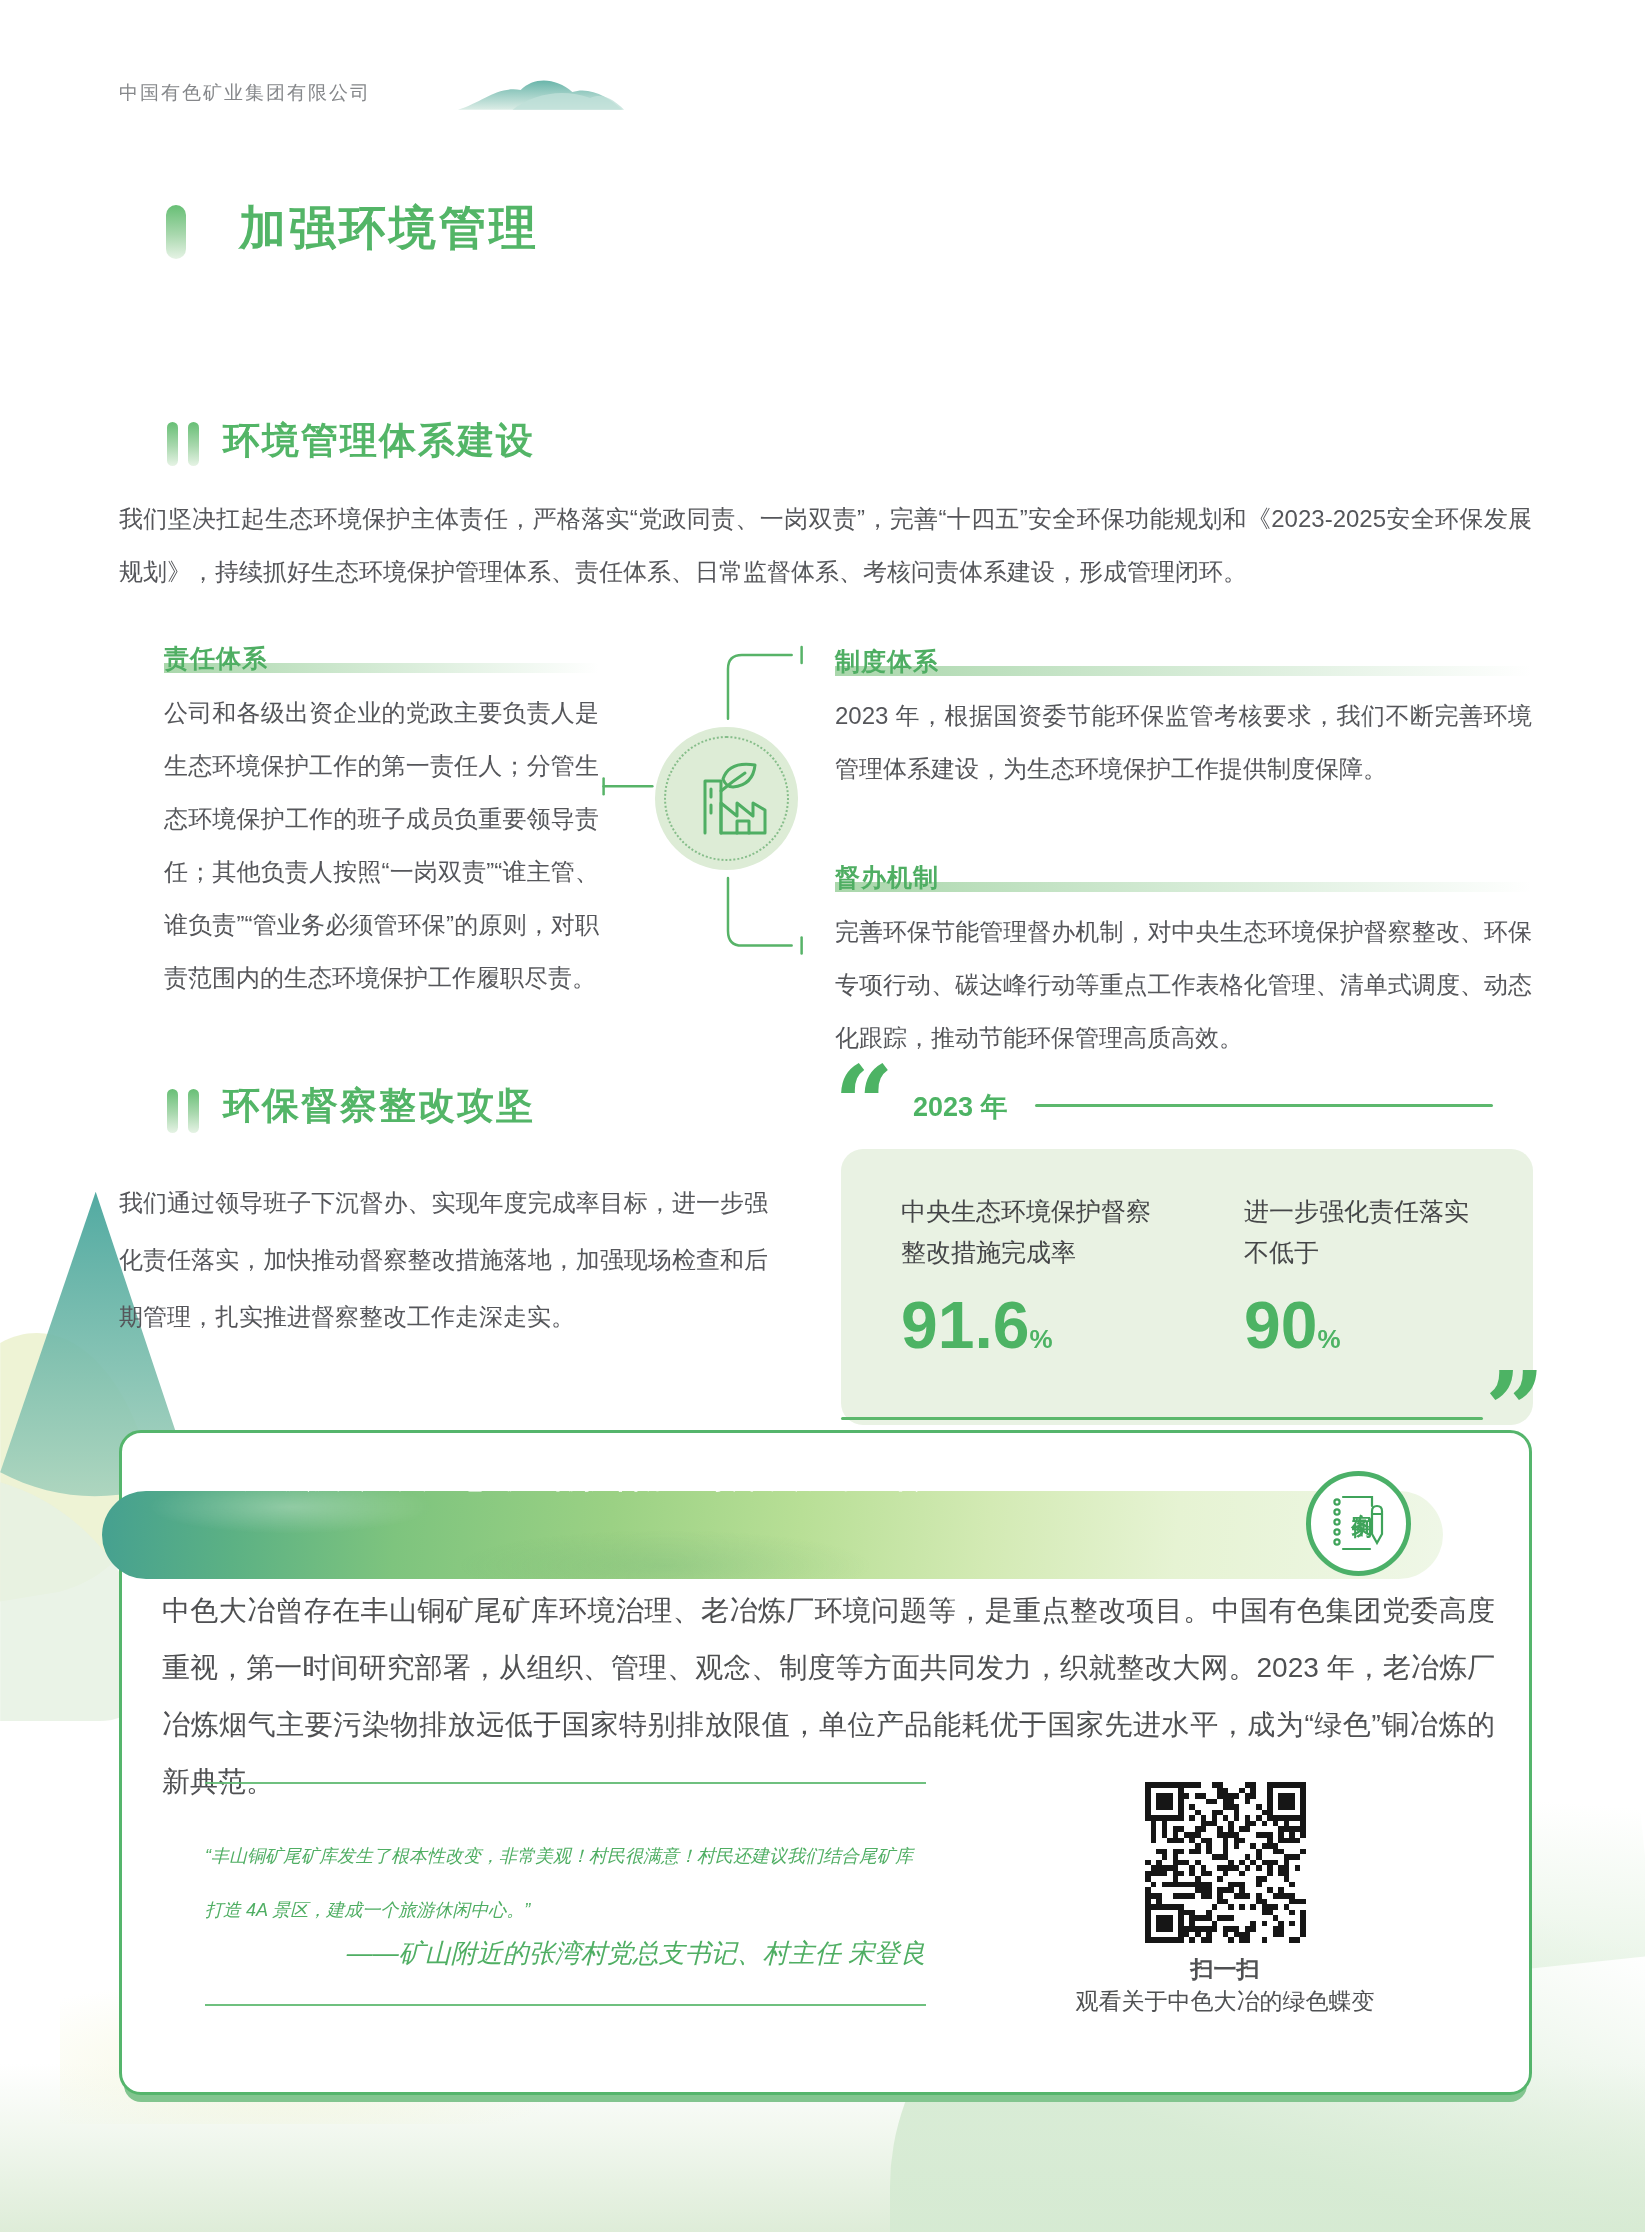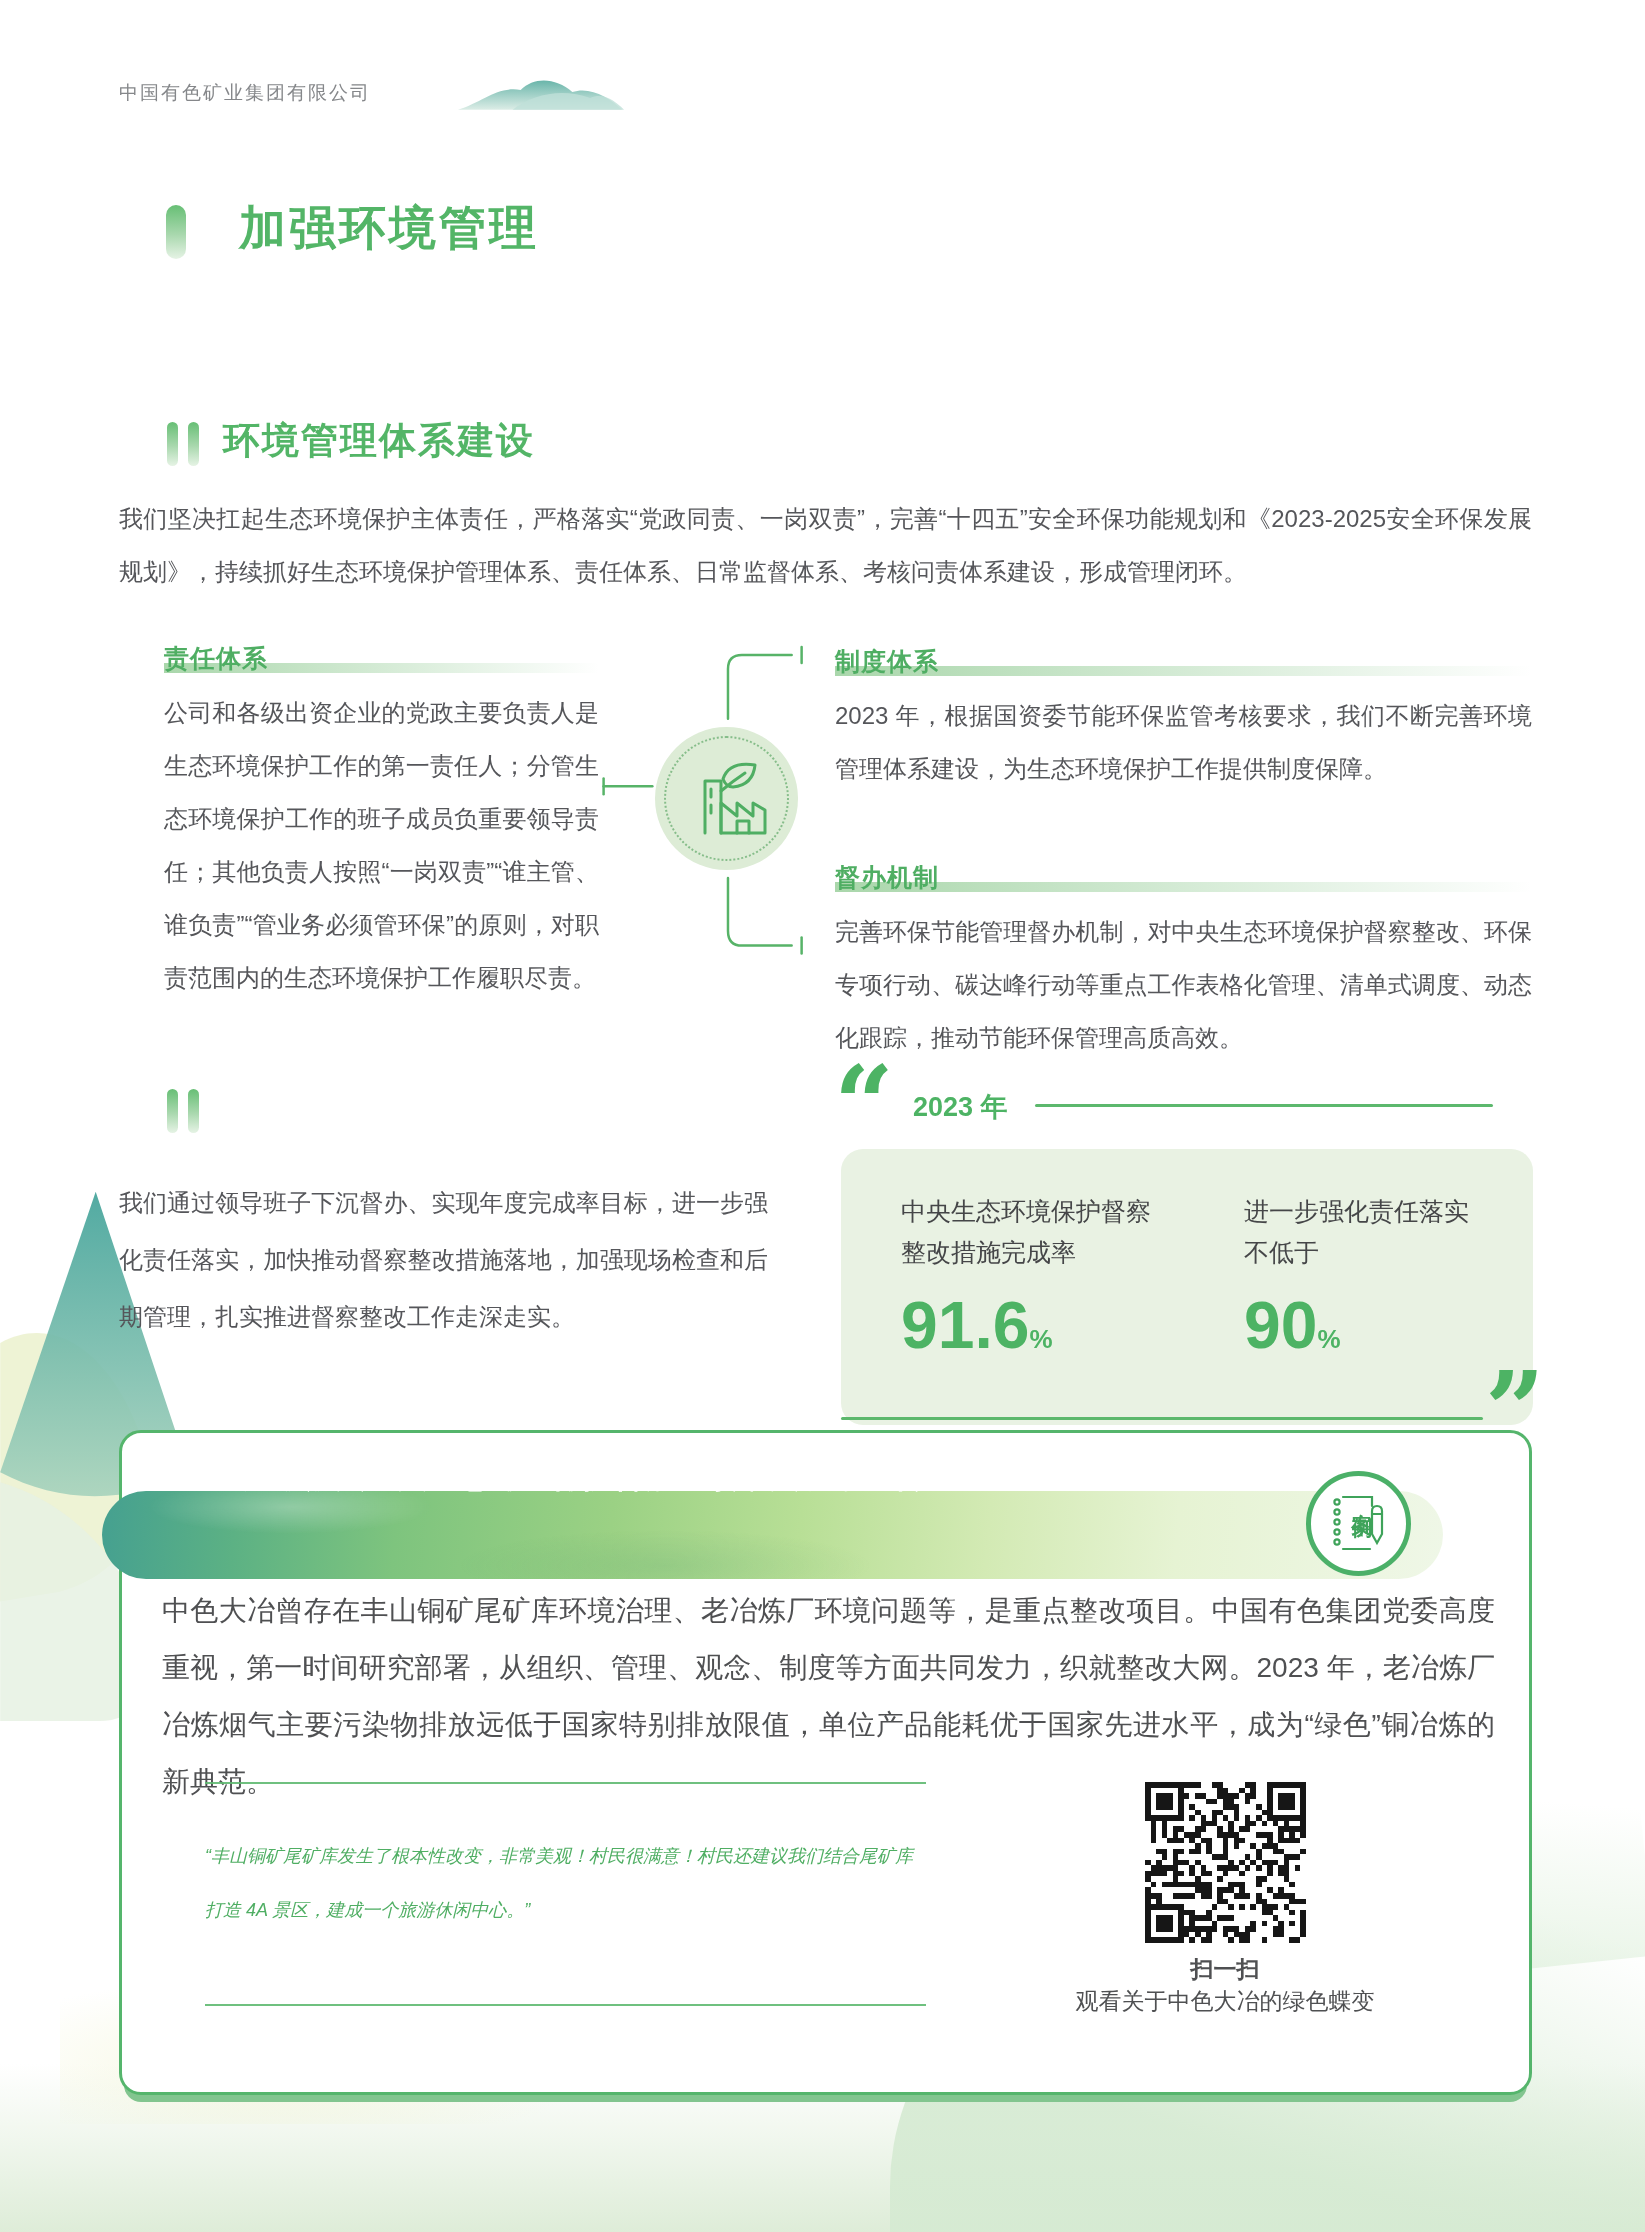--- a/index.html
+++ b/index.html
@@ -174,20 +174,21 @@
       <div class="blk-head">
         <span class="blk-title">督办机制</span>
         <i class="hbar"></i>
       </div>
       <p class="body-txt">完善环保节能管理督办机制，对中央生态环境保护督察整改、环保专项行动、碳达峰行动等重点工作表格化管理、清单式调度、动态化跟踪，推动节能环保管理高质高效。</p>
     </div>
   </div>
 
   <span class="abs z1 pill pill-s" style="left:167px; top:1089px;"></span>
   <span class="abs z1 pill pill-s" style="left:188px; top:1089px;"></span>
+  <h2 class="abs z1 sec-title" style="left:223px; top:1081px;">环保督察整改攻坚</h2>
 
   <p class="abs z1 body-txt" style="left:119px; top:1174px; width:649px; line-height:57px;">我们通过领导班子下沉督办、实现年度完成率目标，进一步强化责任落实，加快推动督察整改措施落地，加强现场检查和后期管理，扎实推进督察整改工作走深走实。</p>
 
   <span class="abs z1 bigquote" style="left:834px; top:1053px;">“</span>
   <span class="abs z1 year-label">2023 年</span>
   <span class="abs z1 rule-green" style="left:1035px; top:1104px; width:458px;"></span>
 
   <div class="abs z1 stats-box">
     <div class="stat-col" style="left:60px;">
       <div class="stat-label">中央生态环境保护督察</div>
@@ -229,20 +230,21 @@
           </g>
         </svg>
         <span class="badge-label">案例</span>
       </div>
     </div>
 
     <p class="case-body">中色大冶曾存在丰山铜矿尾矿库环境治理、老冶炼厂环境问题等，是重点整改项目。中国有色集团党委高度重视，第一时间研究部署，从组织、管理、观念、制度等方面共同发力，织就整改大网。2023 年，老冶炼厂冶炼烟气主要污染物排放远低于国家特别排放限值，单位产品能耗优于国家先进水平，成为“绿色”铜冶炼的新典范。</p>
 
     <span class="case-rule" style="left:83px; top:349px; width:721px;"></span>
     <p class="case-quote">“丰山铜矿尾矿库发生了根本性改变，非常美观！村民很满意！村民还建议我们结合尾矿库打造 4A 景区，建成一个旅游休闲中心。”</p>
+    <p class="case-attr">——矿山附近的张湾村党总支书记、村主任 宋登良</p>
     <span class="case-rule" style="left:83px; top:571px; width:721px;"></span>
 
     <div class="qr-box">
       <svg id="qr-svg" viewBox="0 0 29 29">
           <rect x="0" y="0" width="1" height="1"></rect>
           <rect x="1" y="0" width="1" height="1"></rect>
           <rect x="2" y="0" width="1" height="1"></rect>
           <rect x="3" y="0" width="1" height="1"></rect>
           <rect x="4" y="0" width="1" height="1"></rect>
           <rect x="5" y="0" width="1" height="1"></rect>

